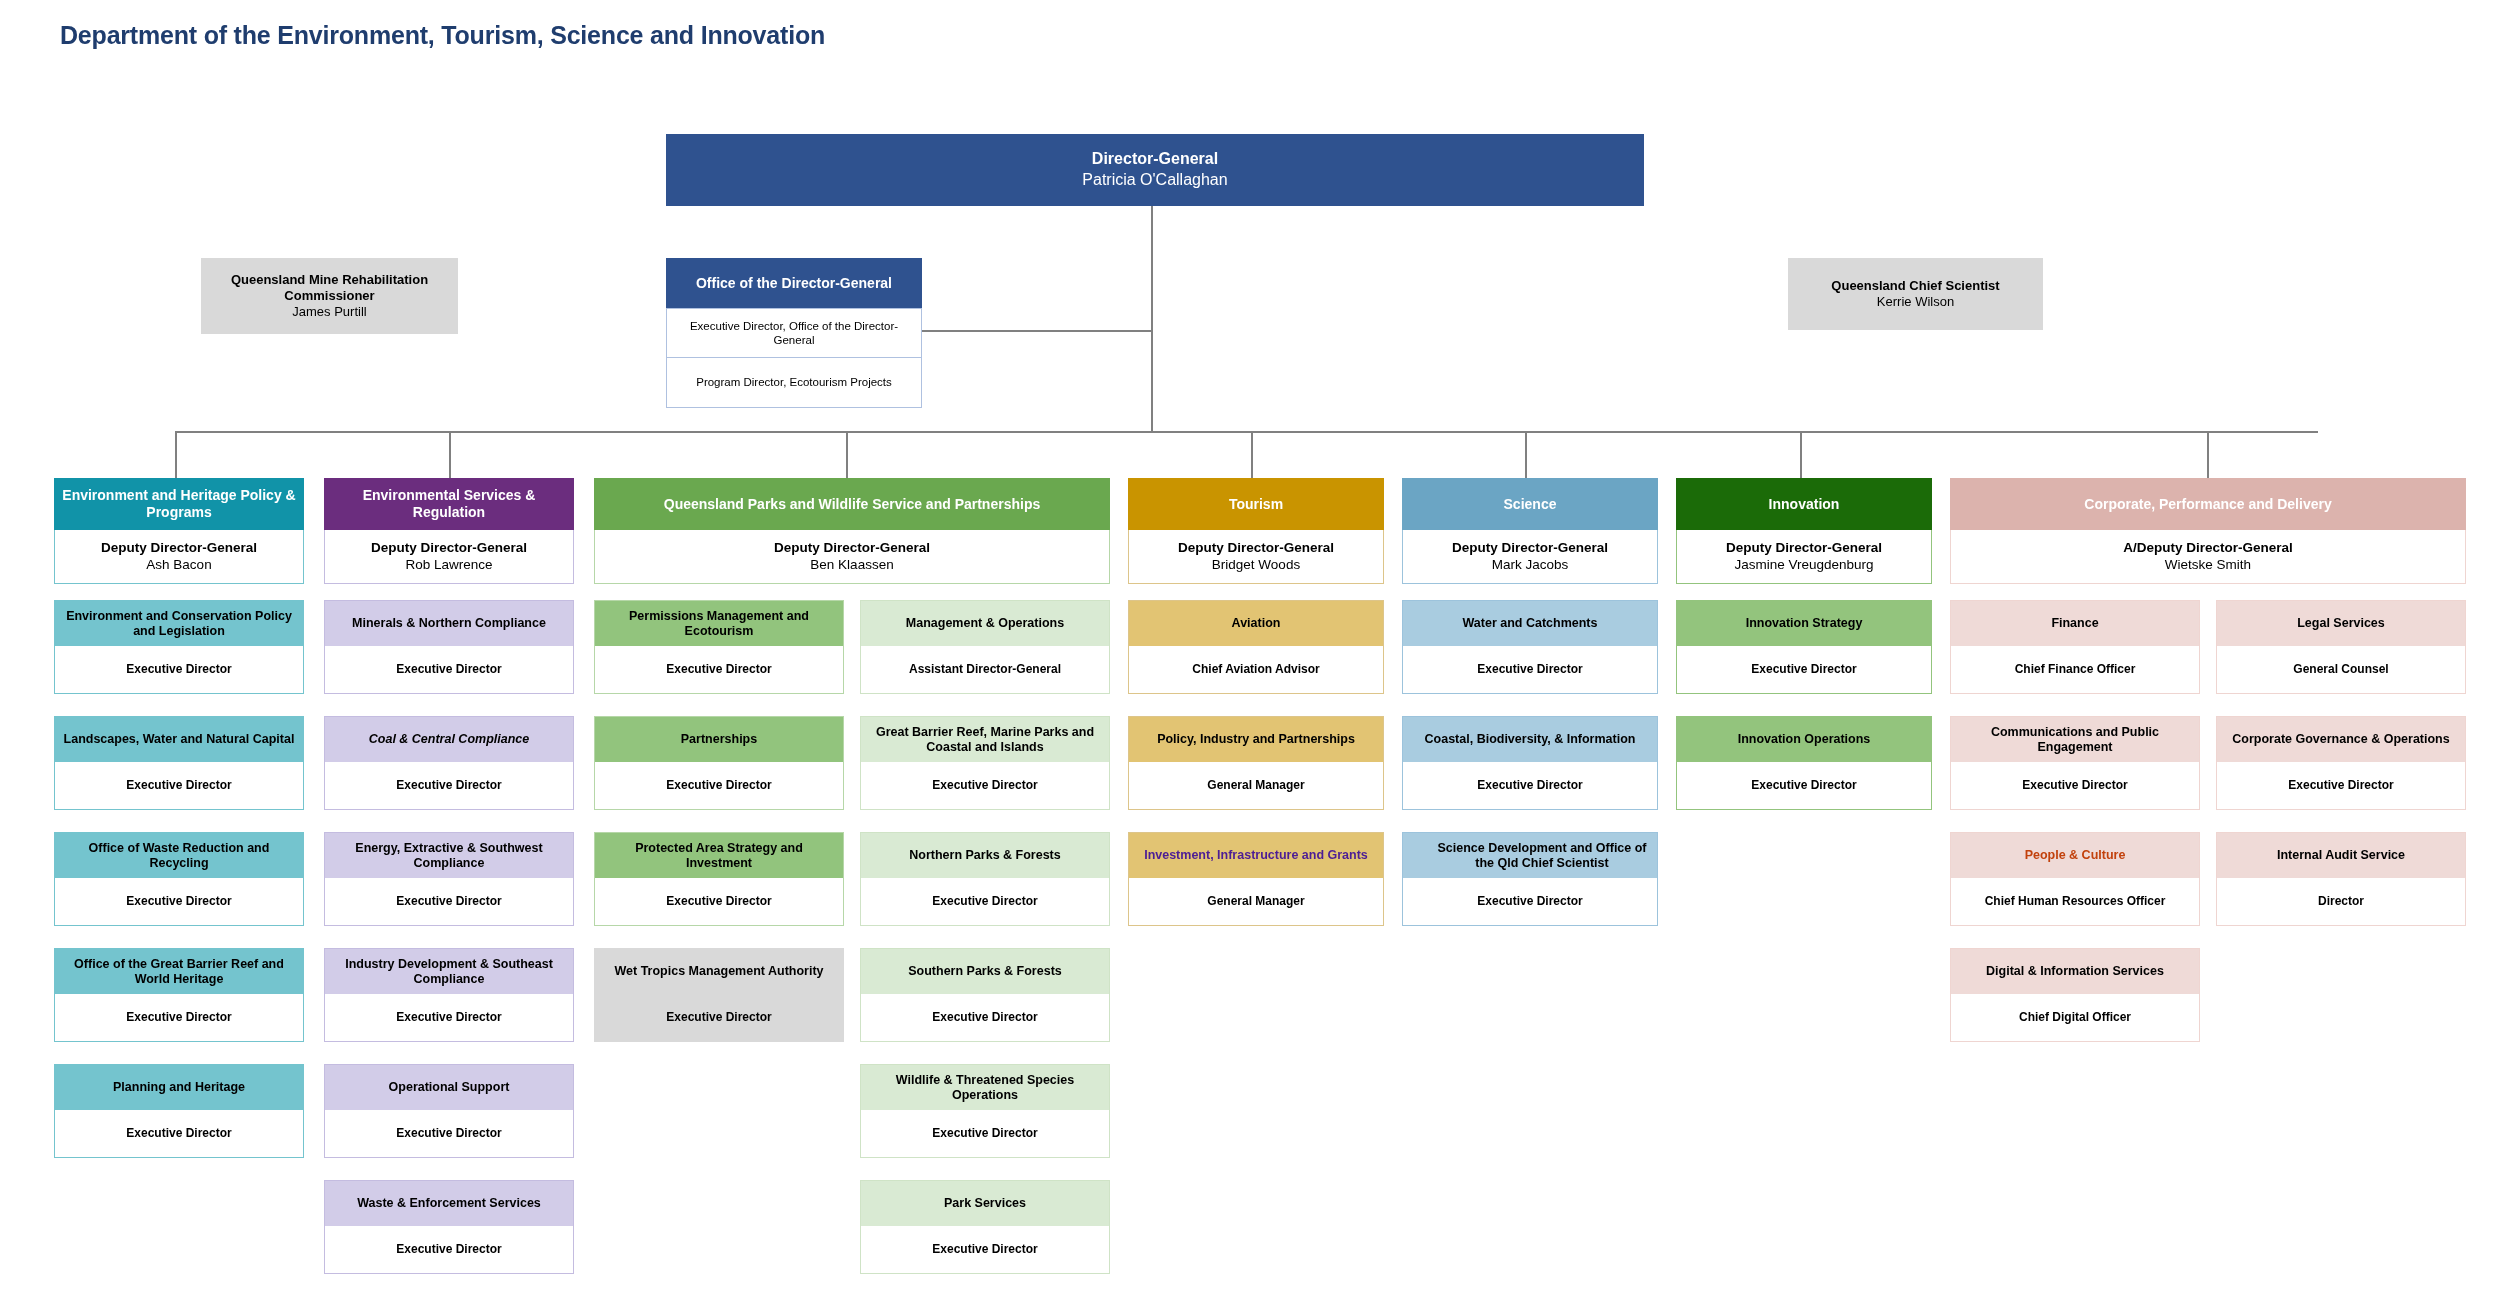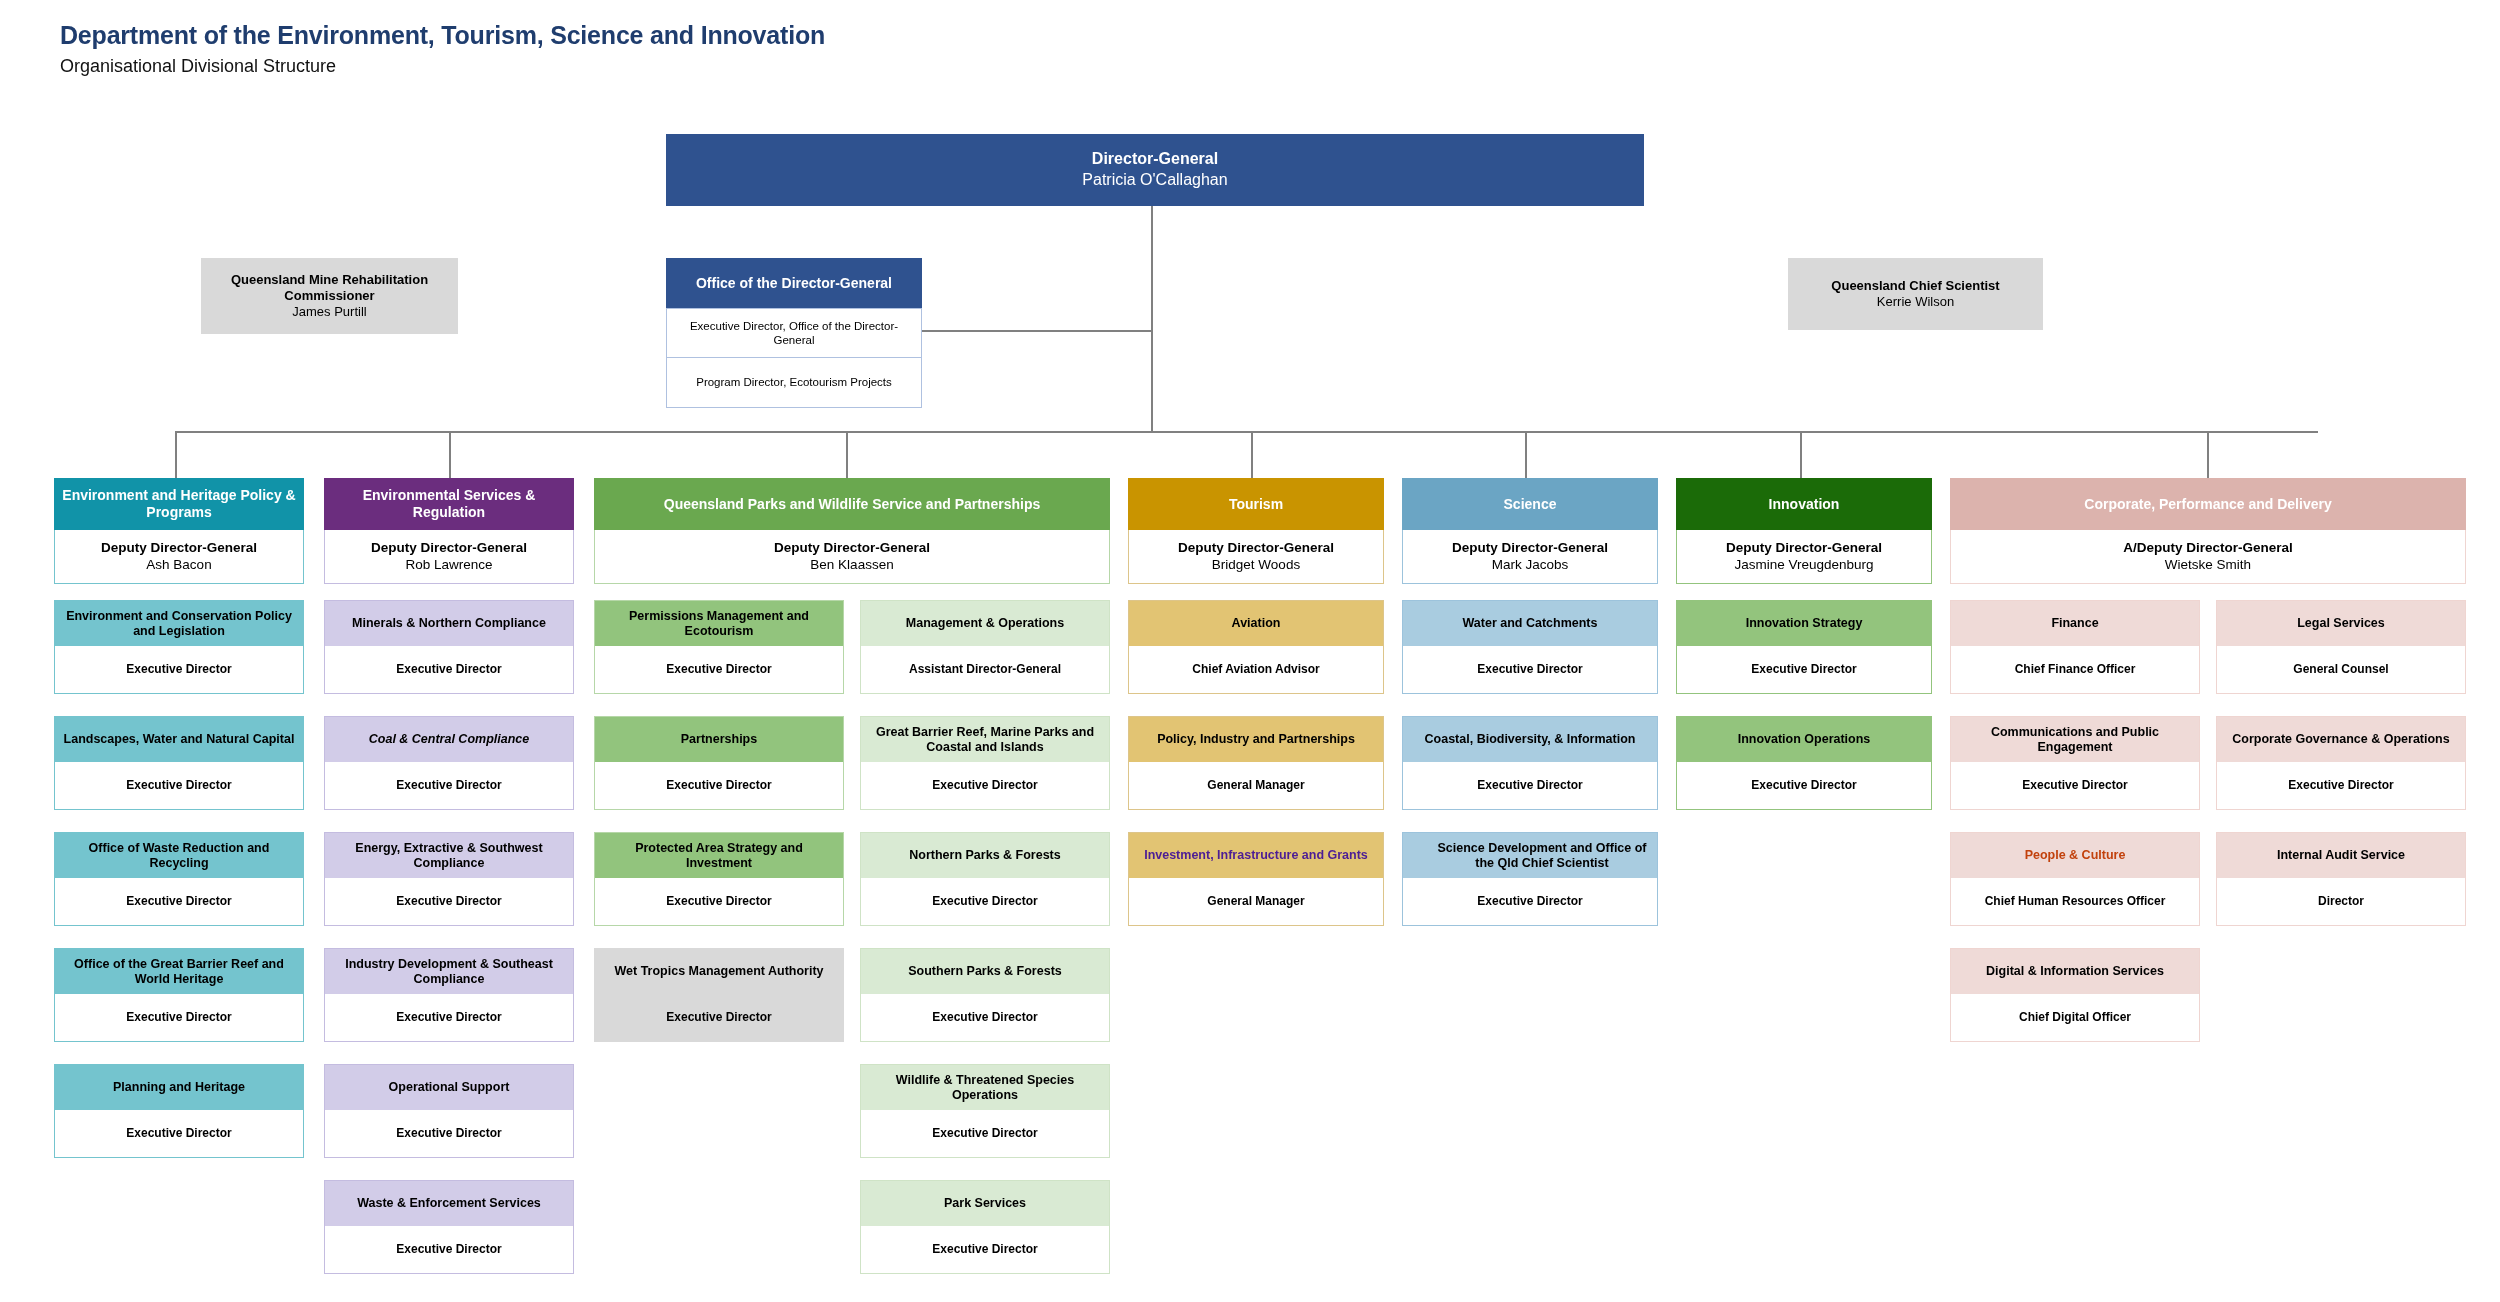--- a/index.html
+++ b/index.html
@@ -79,21 +79,20 @@
   .unit .cap{font-size:12.5px;color:#000;}
   .unit .body{border:1px solid #ddd;border-top:none;font-size:12px;}
 </style>
 </head>
 <body>
 
 <div class="canvas">
 
   <div class="hdr">
     <div class="t1">Department of the Environment, Tourism, Science and Innovation</div>
-    <div class="t2">Organisational Divisional Structure</div>
   </div>
 
   <div class="ln v" style="left:1151px;top:206px;height:226px;"></div>
 
   <div class="ln h" style="left:921px;top:330px;width:231px;"></div>
 
   <div class="ln h" style="left:175px;top:431px;width:2143px;"></div>
 
   <div class="ln v" style="left:175px;top:431px;height:50px;"></div>
   <div class="ln v" style="left:449px;top:431px;height:50px;"></div>

